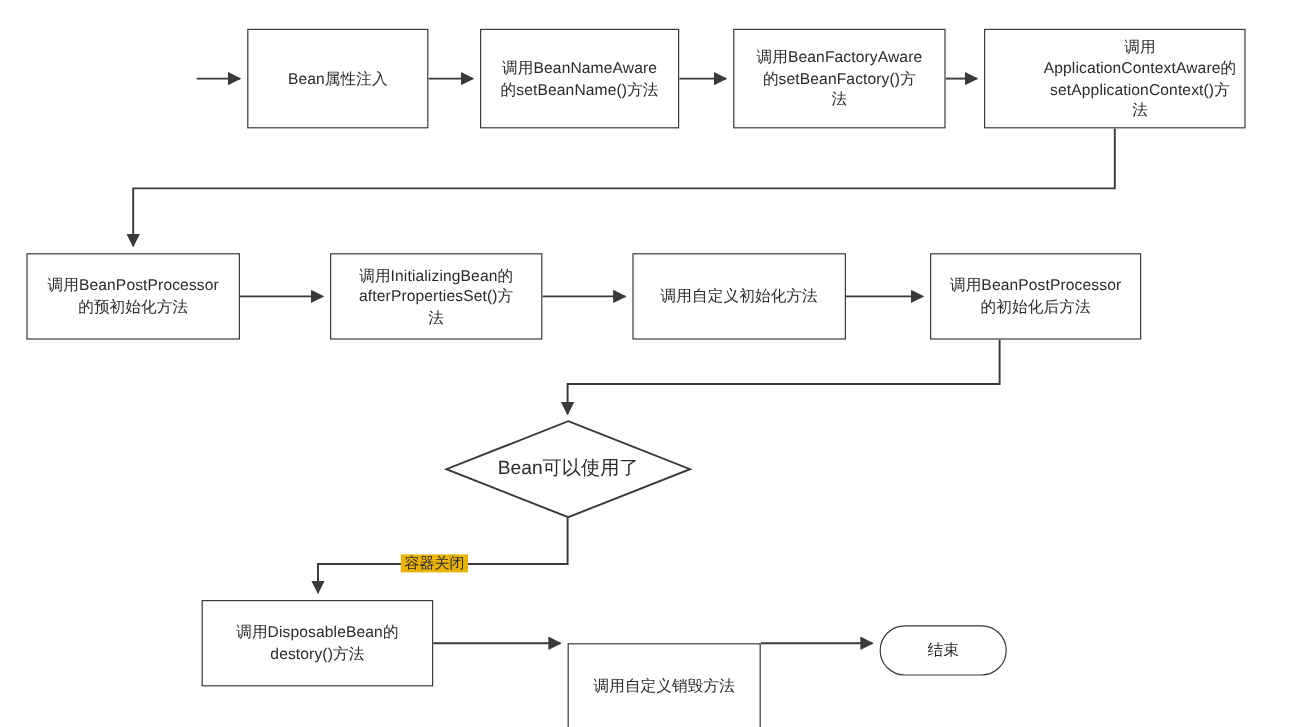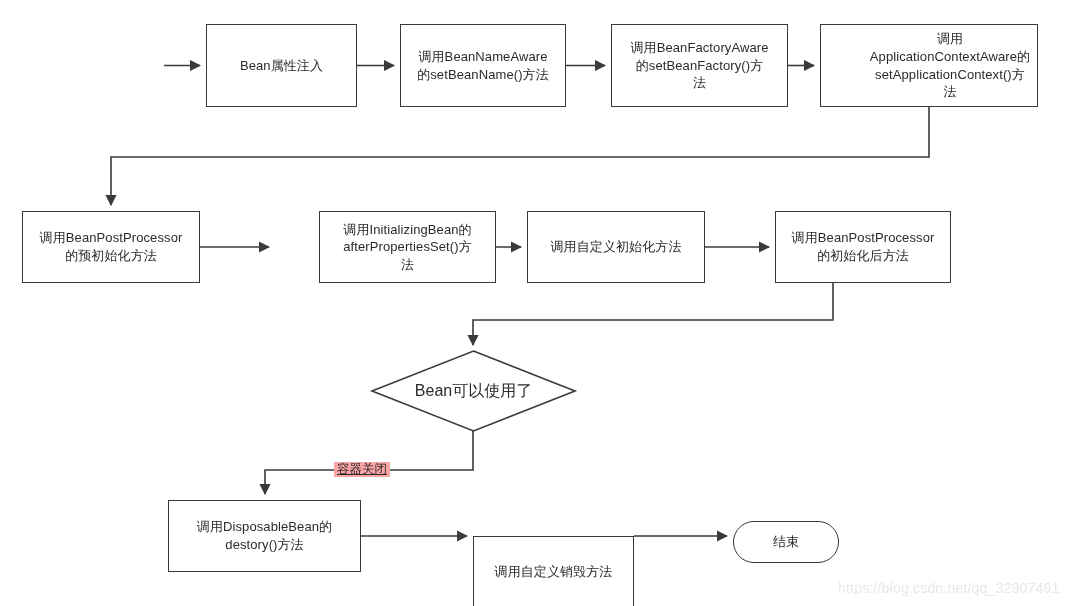--- a/index.html
+++ b/index.html
@@ -59,27 +59,26 @@
     font-size: 16px;
     line-height: 1.3;
     pointer-events: none;
   }
   .decision .node-label {
     position: relative;
     z-index: 2;
   }
   .edge-label {
     position: absolute;
-    background: #fca5a5;
+    background: #eab308;
     color: #2b2b2b;
     font-size: 12.5px;
     line-height: 1;
     padding: 1px 3px;
     white-space: nowrap;
-    text-decoration: underline;
   }
   .watermark {
     position: absolute;
     color: #e6e8ea;
     font-size: 14px;
     letter-spacing: 0.2px;
     white-space: nowrap;
     user-select: none;
   }
 </style>
@@ -133,21 +132,21 @@
     <span class="node-label">调用
 ApplicationContextAware的
 setApplicationContext()方法</span>
   </div>
 
   <div class="node" style="left:22px; top:211px; width:178px; height:72px;">
     <span class="node-label">调用BeanPostProcessor
 的预初始化方法</span>
   </div>
 
-  <div class="node" style="left:275px; top:211px; width:177px; height:72px;margin-left:44px;">
+  <div class="node" style="left:275px; top:211px; width:177px; height:72px;">
     <span class="node-label">调用InitializingBean的
 afterPropertiesSet()方
 法</span>
   </div>
 
   <div class="node" style="left:527px; top:211px; width:178px; height:72px;">
     <span class="node-label">调用自定义初始化方法</span>
   </div>
 
   <div class="node" style="left:775px; top:211px; width:176px; height:72px;">
@@ -167,15 +166,14 @@
   <div class="node" style="left:473px; top:500px; width:161px; height:72px;margin-top:36px;">
     <span class="node-label">调用自定义销毁方法</span>
   </div>
 
   <div class="node terminator" style="left:733px; top:521px; width:106px; height:42px;">
     <span class="node-label">结束</span>
   </div>
 
   <div class="edge-label" style="left:334px; top:462px;">容器关闭</div>
 
-  <div class="watermark" style="left:838px; top:580px;">https://blog.csdn.net/qq_32907491</div>
 
 </div>
 
 </body></html>

